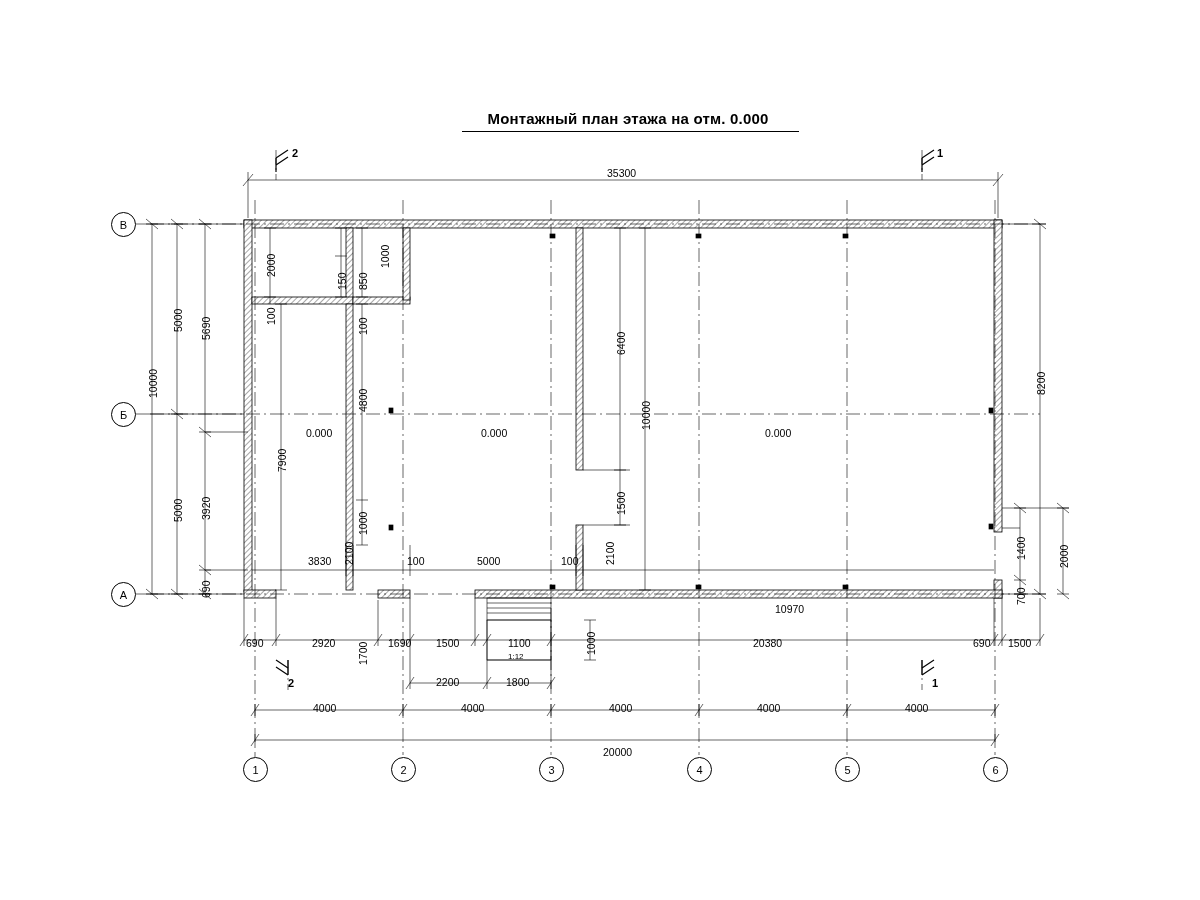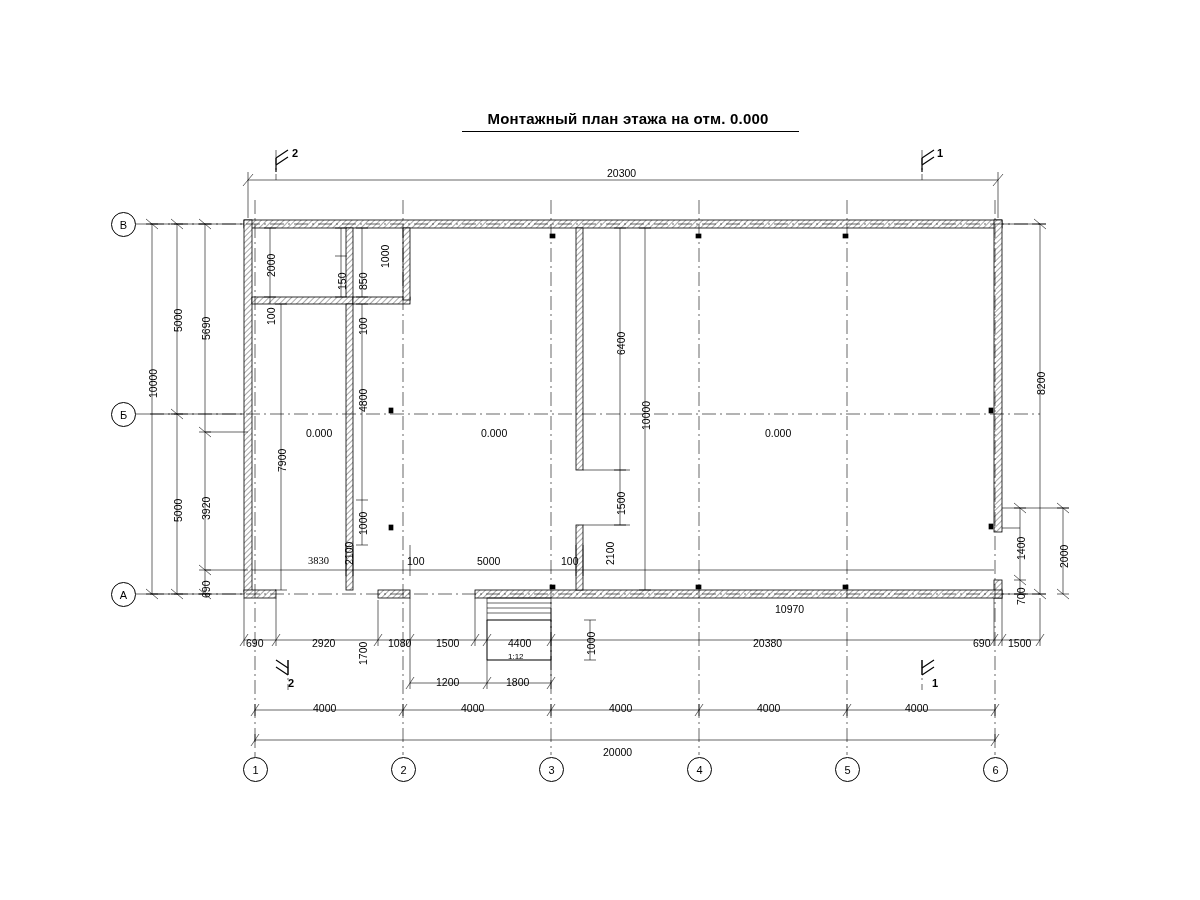--- a/index.html
+++ b/index.html
@@ -381,21 +381,21 @@
   <div class="circ" style="left:539px; top:757px;">3</div>
   <div class="circ" style="left:687px; top:757px;">4</div>
   <div class="circ" style="left:835px; top:757px;">5</div>
   <div class="circ" style="left:983px; top:757px;">6</div>
 
   <div class="sec-lbl" style="left:292px; top:147px;">2</div>
   <div class="sec-lbl" style="left:937px; top:147px;">1</div>
   <div class="sec-lbl" style="left:288px; top:677px;">2</div>
   <div class="sec-lbl" style="left:932px; top:677px;">1</div>
 
-  <div class="dim-text" style="left:607px; top:168px;">20300</div>
+  <div class="dim-text" style="left:607px; top:168px;">35300</div>
 
   <div class="dim-text vert" style="left:148px; top:398px;">10000</div>
   <div class="dim-text vert" style="left:173px; top:332px;">5000</div>
   <div class="dim-text vert" style="left:173px; top:522px;">5000</div>
   <div class="dim-text vert" style="left:201px; top:340px;">5690</div>
   <div class="dim-text vert" style="left:201px; top:520px;">3920</div>
   <div class="dim-text vert" style="left:201px; top:598px;">690</div>
 
   <div class="dim-text vert" style="left:1036px; top:395px;">8200</div>
   <div class="dim-text vert" style="left:1016px; top:560px;">1400</div>
@@ -409,41 +409,41 @@
   <div class="dim-text vert" style="left:358px; top:290px;">850</div>
   <div class="dim-text vert" style="left:380px; top:268px;">1000</div>
   <div class="dim-text vert" style="left:358px; top:335px;">100</div>
   <div class="dim-text vert" style="left:358px; top:412px;">4800</div>
   <div class="dim-text vert" style="left:358px; top:535px;">1000</div>
   <div class="dim-text vert" style="left:616px; top:355px;">6400</div>
   <div class="dim-text vert" style="left:641px; top:430px;">10000</div>
   <div class="dim-text vert" style="left:616px; top:515px;">1500</div>
   <div class="dim-text vert" style="left:586px; top:655px;">1000</div>
 
-  <div class="dim-text" style="left:308px; top:556px;font-family:Liberation Serif, serif;">3830</div>
+  <div class="dim-text" style="left:308px; top:556px;">3830</div>
   <div class="dim-text vert" style="left:344px; top:565px;">2100</div>
   <div class="dim-text" style="left:407px; top:556px;">100</div>
   <div class="dim-text" style="left:477px; top:556px;">5000</div>
   <div class="dim-text" style="left:561px; top:556px;">100</div>
   <div class="dim-text vert" style="left:605px; top:565px;">2100</div>
   <div class="dim-text" style="left:775px; top:556px;margin-top:48px;">10970</div>
 
   <div class="dim-text" style="left:246px; top:638px;">690</div>
   <div class="dim-text" style="left:312px; top:638px;">2920</div>
   <div class="dim-text vert" style="left:358px; top:665px;">1700</div>
-  <div class="dim-text" style="left:388px; top:638px;">1080</div>
+  <div class="dim-text" style="left:388px; top:638px;">1690</div>
   <div class="dim-text" style="left:436px; top:638px;">1500</div>
-  <div class="dim-text" style="left:508px; top:638px;">4400</div>
+  <div class="dim-text" style="left:508px; top:638px;">1100</div>
   <div class="dim-text" style="left:753px; top:638px;">20380</div>
   <div class="dim-text" style="left:973px; top:638px;">690</div>
   <div class="dim-text" style="left:1008px; top:638px;">1500</div>
 
   <div class="scale-note" style="left:508px; top:652px;">1:12</div>
 
-  <div class="dim-text" style="left:436px; top:677px;">1200</div>
+  <div class="dim-text" style="left:436px; top:677px;">2200</div>
   <div class="dim-text" style="left:506px; top:677px;">1800</div>
 
   <div class="dim-text" style="left:313px; top:703px;">4000</div>
   <div class="dim-text" style="left:461px; top:703px;">4000</div>
   <div class="dim-text" style="left:609px; top:703px;">4000</div>
   <div class="dim-text" style="left:757px; top:703px;">4000</div>
   <div class="dim-text" style="left:905px; top:703px;">4000</div>
 
   <div class="dim-text" style="left:603px; top:747px;">20000</div>
 

